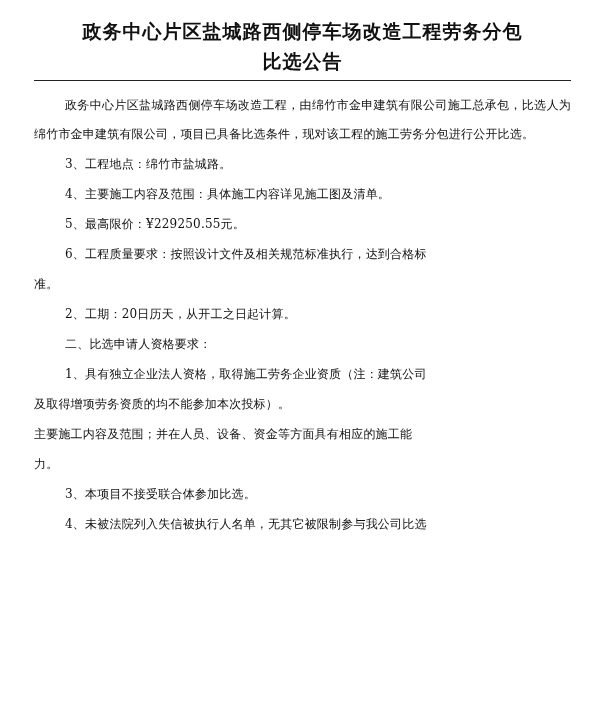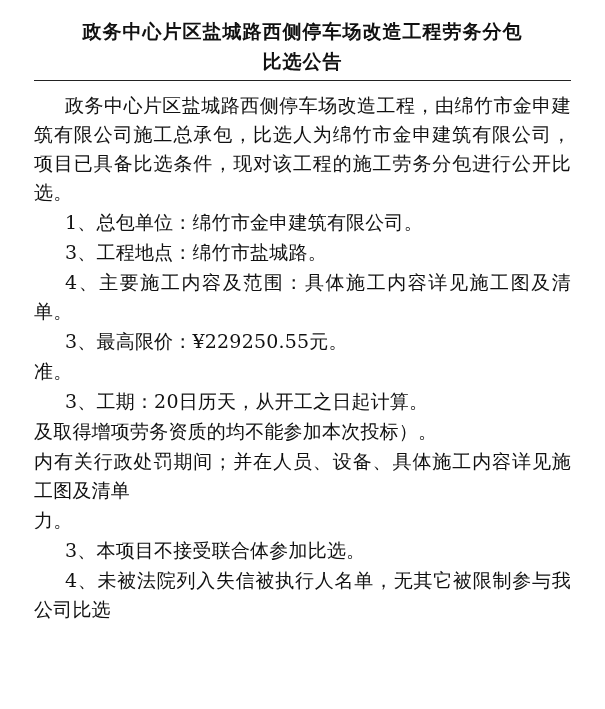--- a/index.html
+++ b/index.html
@@ -35,21 +35,21 @@
   .title-rule {
     border: 0;
     border-top: 1px solid #222;
     margin: 4px 0 0 0;
     width: 100%;
   }
   .body-text {
     margin-top: 10px;
   }
   p.para {
-    font-size: 19px;
+    font-size: 12px;
     line-height: 29px;
     margin: 0 0 1px 0;
     text-align: justify;
     text-justify: inter-ideograph;
     letter-spacing: 0.2px;
   }
   p.indent2 {
     text-indent: 31px;
   }
   p.noindent {
@@ -67,38 +67,40 @@
     <div class="title-line">政务中心片区盐城路西侧停车场改造工程劳务分包</div>
     <div class="title-line">比选公告</div>
     <hr class="title-rule">
   </div>
 
   <div class="body-text">
 
     <p class="para indent2">政务中心片区盐城路西侧停车场改造工程，由绵竹市金申建筑有限公司施工总承包，比选人为绵竹市金申建筑有限公司，项目已具备比选条件，现对该工程的施工劳务分包进行公开比选。</p>
 
 
-    <p class="para indent2">1、总包单位：绵竹市金申建筑有限公司。</p>
 
 
     <p class="para indent2">3、工程地点：绵竹市盐城路。</p>
 
     <p class="para indent2">4、主要施工内容及范围：具体施工内容详见施工图及清单。</p>
 
-    <p class="para indent2"><span>3、最高限价：</span><span class="u">¥229250.55</span><span>元。</span></p>
+    <p class="para indent2"><span>5、最高限价：</span><span class="u">¥229250.55</span><span>元。</span></p>
 
+    <p class="para indent2">6、工程质量要求：按照设计文件及相关规范标准执行，达到合格标</p>
     <p class="para noindent">准。</p>
 
-    <p class="para indent2"><span>3、工期：</span><span class="u">20</span><span>日历天，从开工之日起计算。</span></p>
+    <p class="para indent2"><span>2、工期：</span><span class="u">20</span><span>日历天，从开工之日起计算。</span></p>
 
 
+    <p class="para indent2">二、比选申请人资格要求：</p>
 
+    <p class="para indent2">1、具有独立企业法人资格，取得施工劳务企业资质（注：建筑公司</p>
     <p class="para noindent">及取得增项劳务资质的均不能参加本次投标）。</p>
 
-    <p class="para noindent">内有关行政处罚期间；并在人员、设备、具体施工内容详见施工图及清单</p>
+    <p class="para noindent">主要施工内容及范围；并在人员、设备、资金等方面具有相应的施工能</p>
     <p class="para noindent">力。</p>
 
     <p class="para indent2">3、本项目不接受联合体参加比选。</p>
 
     <p class="para indent2">4、未被法院列入失信被执行人名单，无其它被限制参与我公司比选</p>
 
   </div>
 </div>
 
 </body></html>

